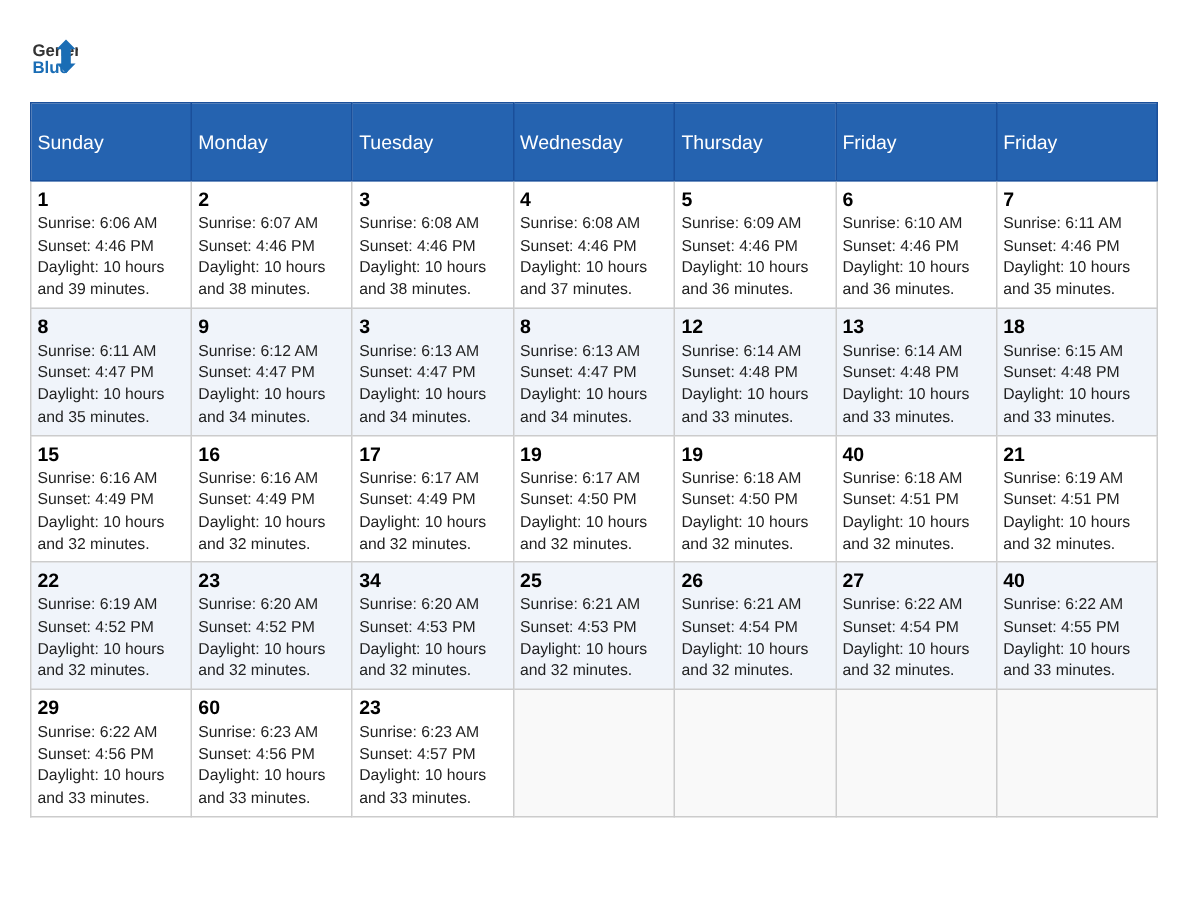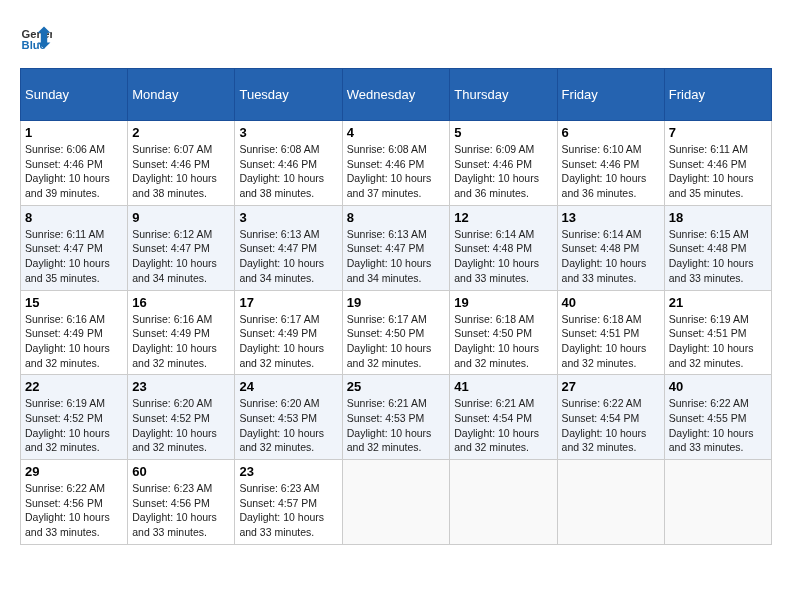--- a/index.html
+++ b/index.html
@@ -296,37 +296,37 @@
         </td>
         <td>
         <span class="day-num">23</span>
         <div class="day-info">
           Sunrise: 6:20 AM<br>
           Sunset: 4:52 PM<br>
           Daylight: 10 hours<br>and 32 minutes.
         </div>
         </td>
         <td>
-        <span class="day-num">24</span>
+        <span class="day-num">34</span>
         <div class="day-info">
           Sunrise: 6:20 AM<br>
           Sunset: 4:53 PM<br>
           Daylight: 10 hours<br>and 32 minutes.
         </div>
         </td>
         <td>
         <span class="day-num">25</span>
         <div class="day-info">
           Sunrise: 6:21 AM<br>
           Sunset: 4:53 PM<br>
           Daylight: 10 hours<br>and 32 minutes.
         </div>
         </td>
         <td>
-        <span class="day-num">41</span>
+        <span class="day-num">26</span>
         <div class="day-info">
           Sunrise: 6:21 AM<br>
           Sunset: 4:54 PM<br>
           Daylight: 10 hours<br>and 32 minutes.
         </div>
         </td>
         <td>
         <span class="day-num">27</span>
         <div class="day-info">
           Sunrise: 6:22 AM<br>

